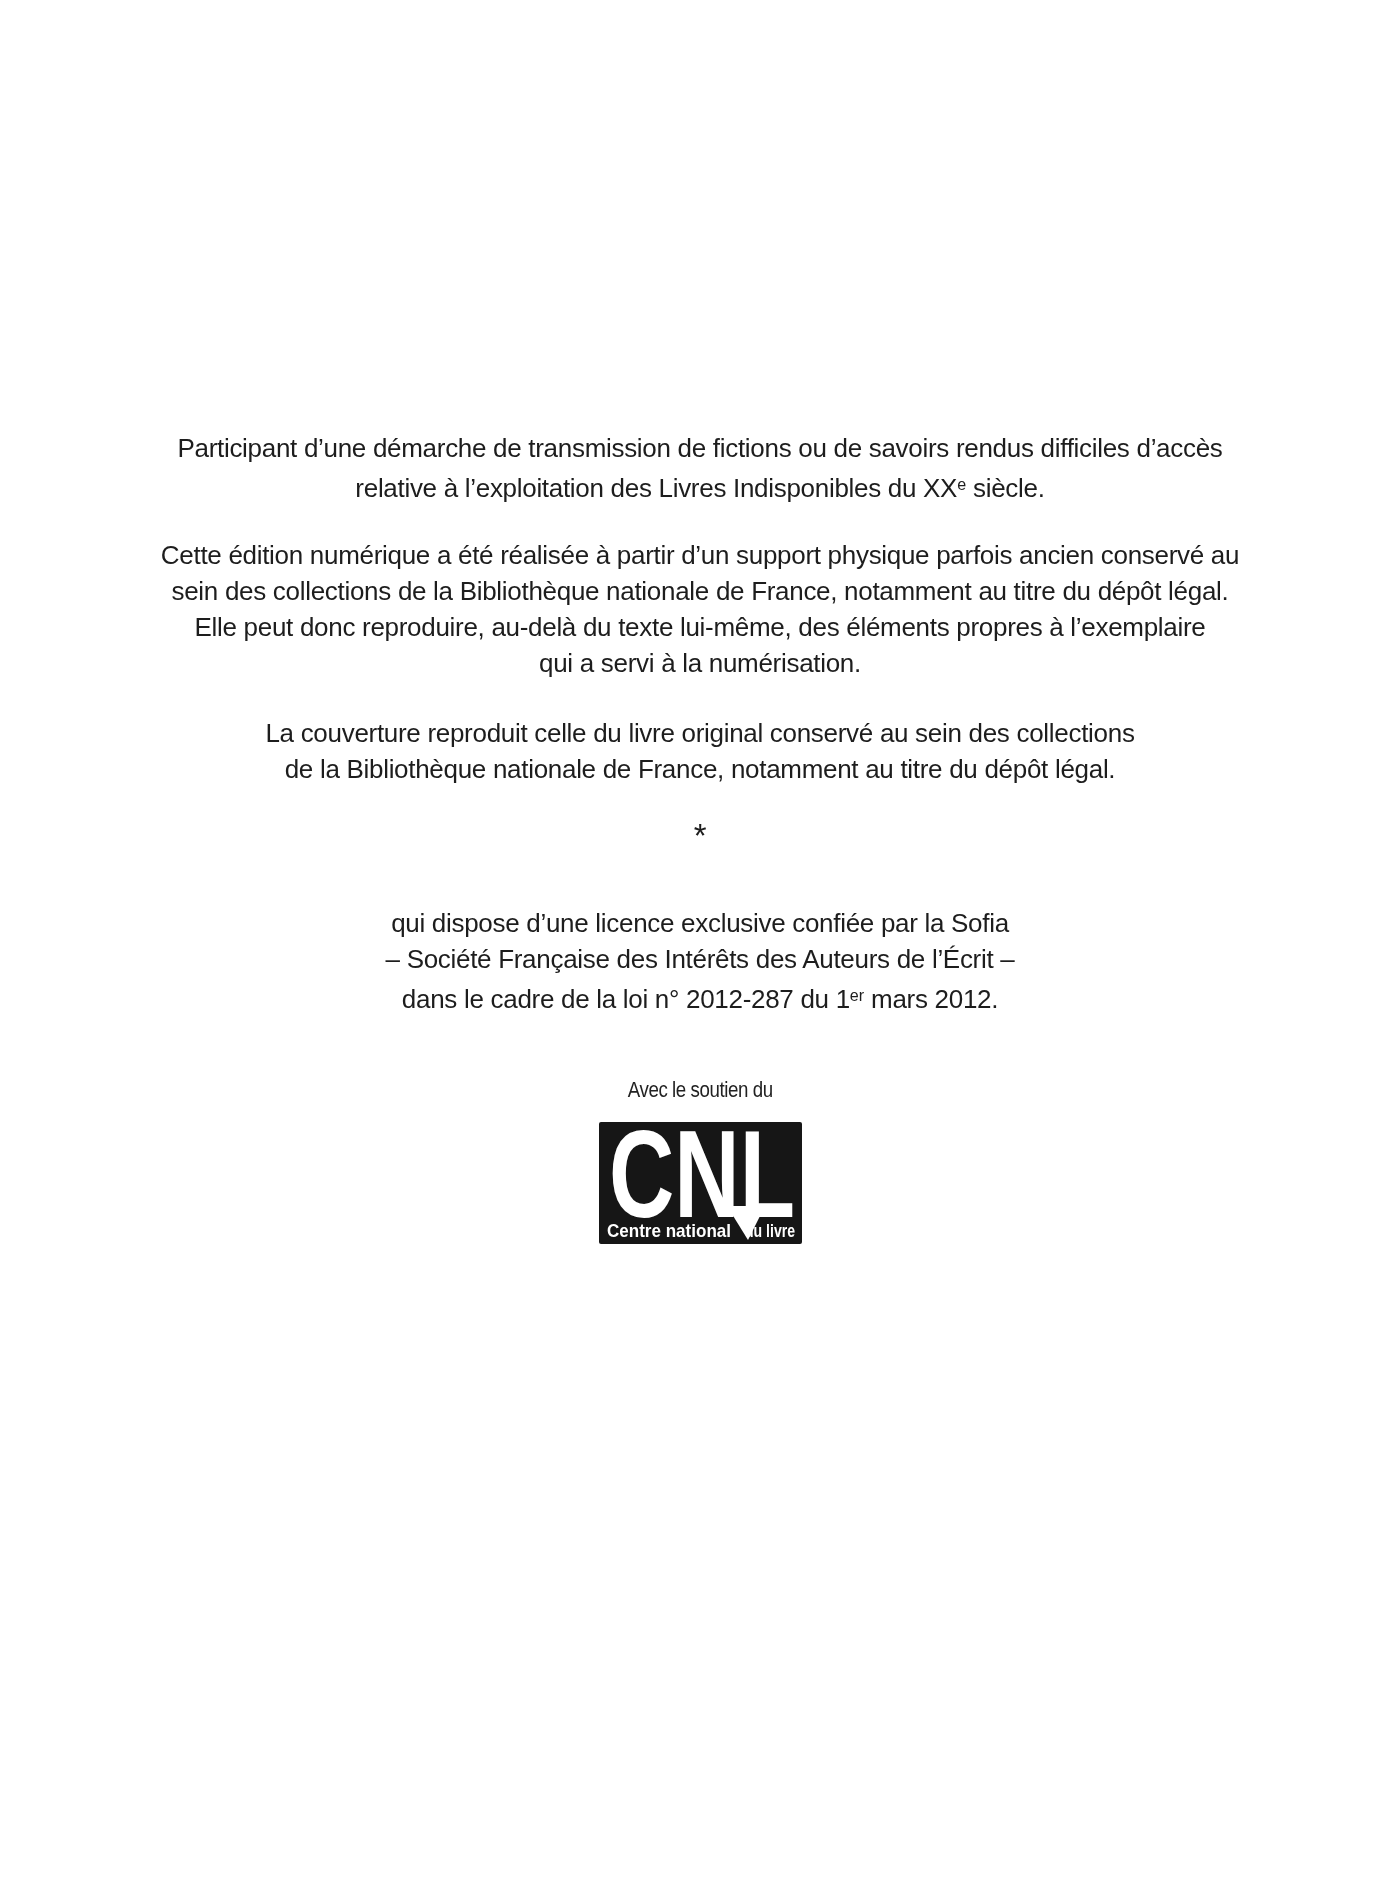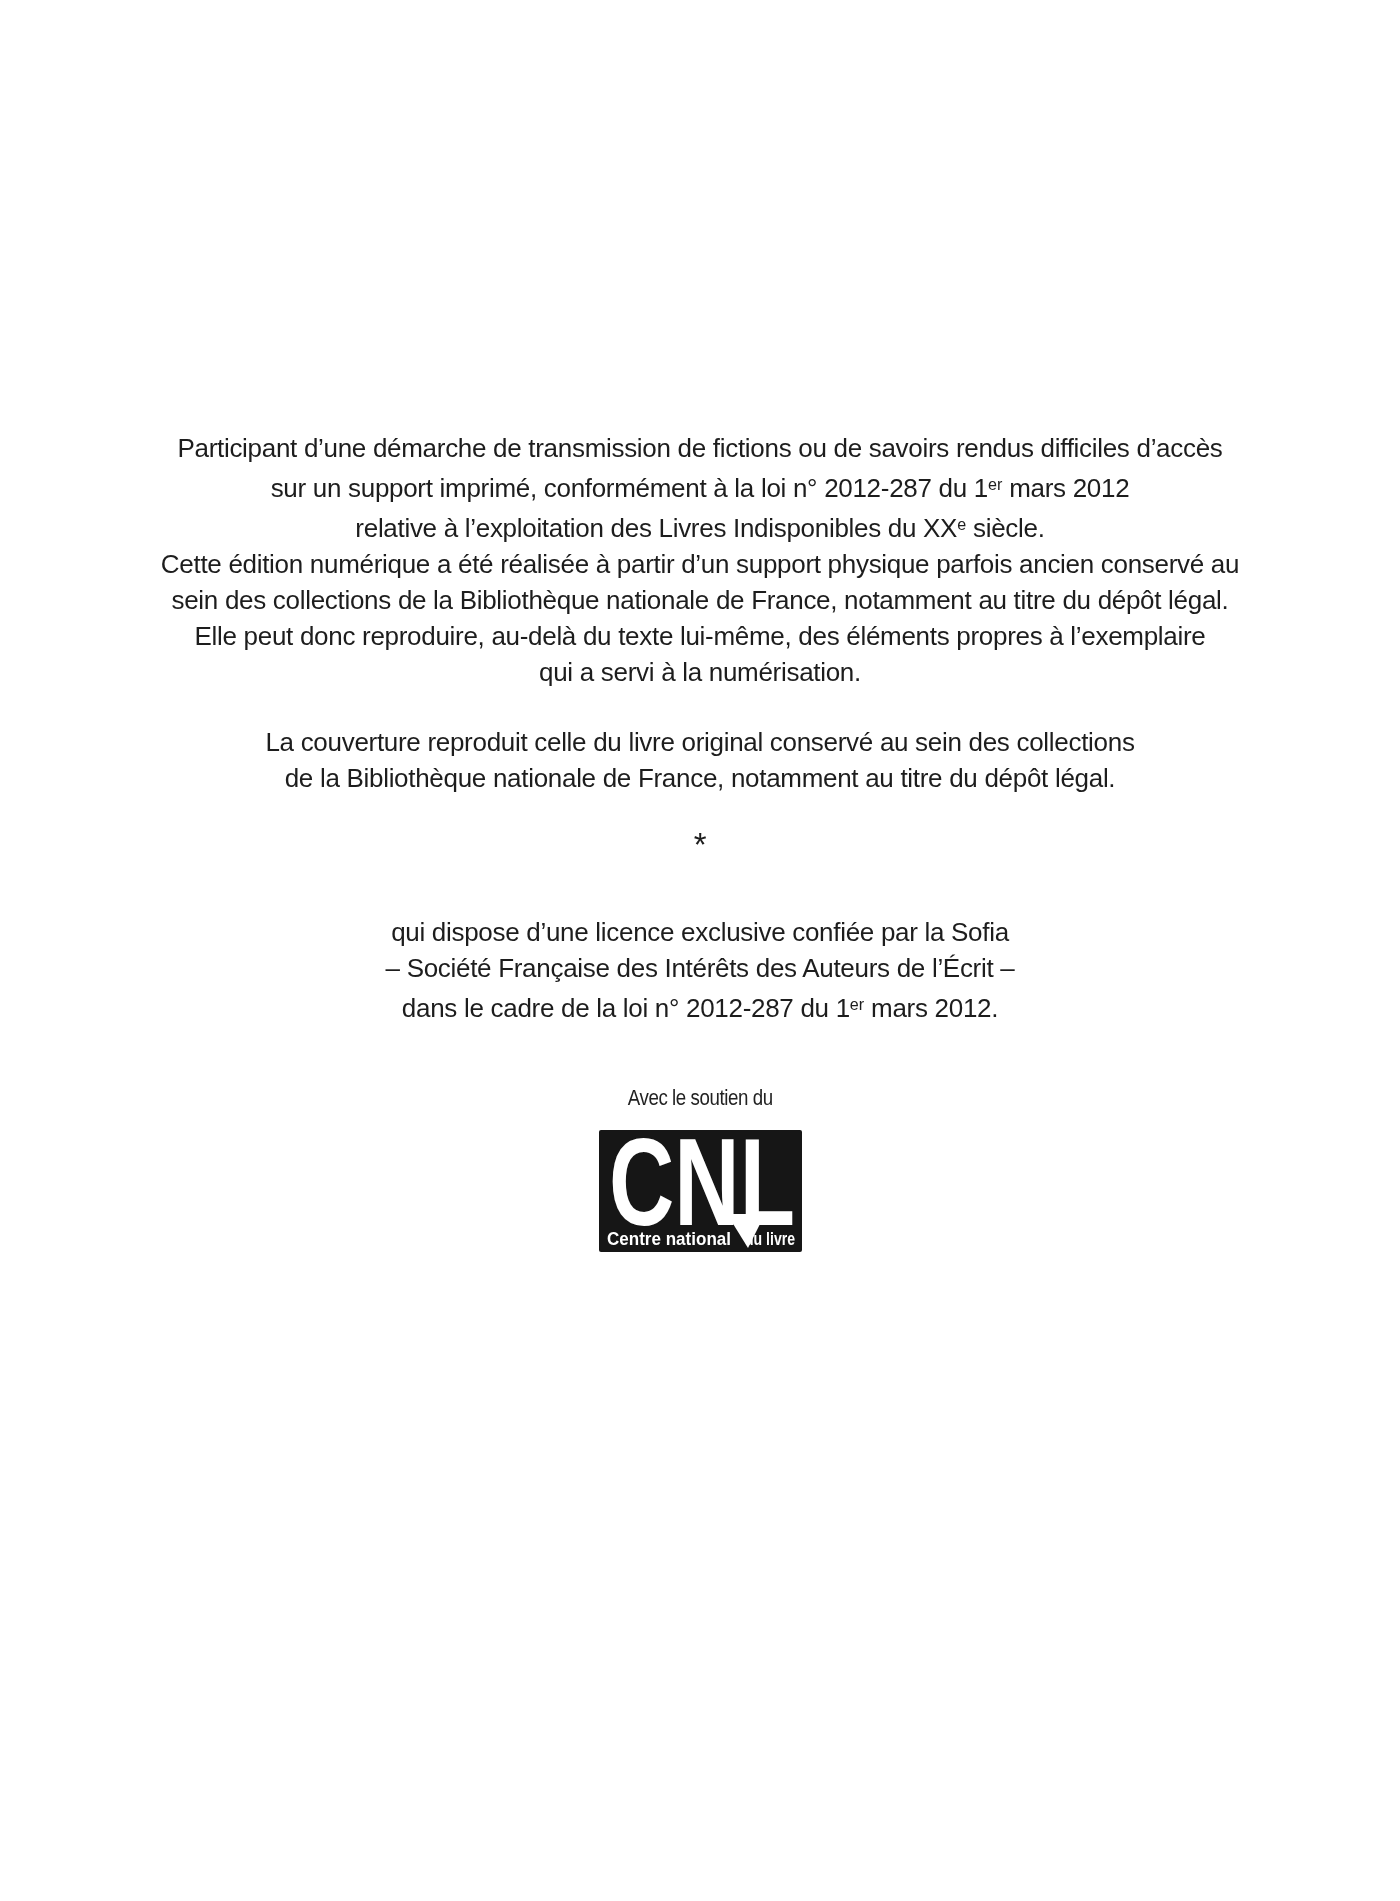--- a/index.html
+++ b/index.html
@@ -26,21 +26,21 @@
     line-height: 36px;
     letter-spacing: -0.3px;
   }
   .line { white-space: nowrap; }
   .sup {
     font-size: 0.62em;
     vertical-align: 0.42em;
     letter-spacing: 0;
   }
   .para-edition-context   { margin-top: 0; }
-  .para-source-notice     { }
+  .para-source-notice     { margin-top: 31px; }
   .para-fabrication-notice{ margin-top: 29px; }
   .para-cover-notice      { margin-top: 34px; }
   .para-separator         { margin-top: 30px; font-size: 33px; line-height: 38px; }
   .para-diffusion-notice  { margin-top: 50px; }
   .support-line {
     margin-top: 56px;
     font-size: 22px;
     line-height: 34px;
     letter-spacing: -0.5px;
     color: #222222;
@@ -68,21 +68,20 @@
 </style>
 </head>
 <body>
 
 <div class="page">
   <div class="colophon">
 
     <div>
         <div class="para para-edition-context">
           <div class="line"><span class="">Participant d’une démarche de transmission de fictions ou de savoirs rendus difficiles d’accès</span></div>
-          <div class="line"><span class="">sur un support imprimé, conformément à la loi n° 2012-287 du 1</span><span class="sup">er</span><span class=""> mars 2012</span></div>
           <div class="line"><span class="">relative à l’exploitation des Livres Indisponibles du XX</span><span class="sup">e</span><span class=""> siècle.</span></div>
         </div>
         <div class="para para-source-notice">
           <div class="line"><span class="">Cette édition numérique a été réalisée à partir d’un support physique parfois ancien conservé au</span></div>
           <div class="line"><span class="">sein des collections de la Bibliothèque nationale de France, notamment au titre du dépôt légal.</span></div>
           <div class="line"><span class="">Elle peut donc reproduire, au-delà du texte lui-même, des éléments propres à l’exemplaire</span></div>
           <div class="line"><span class="">qui a servi à la numérisation.</span></div>
         </div>
         <div class="para para-cover-notice">
           <div class="line"><span class="">La couverture reproduit celle du livre original conservé au sein des collections</span></div>

